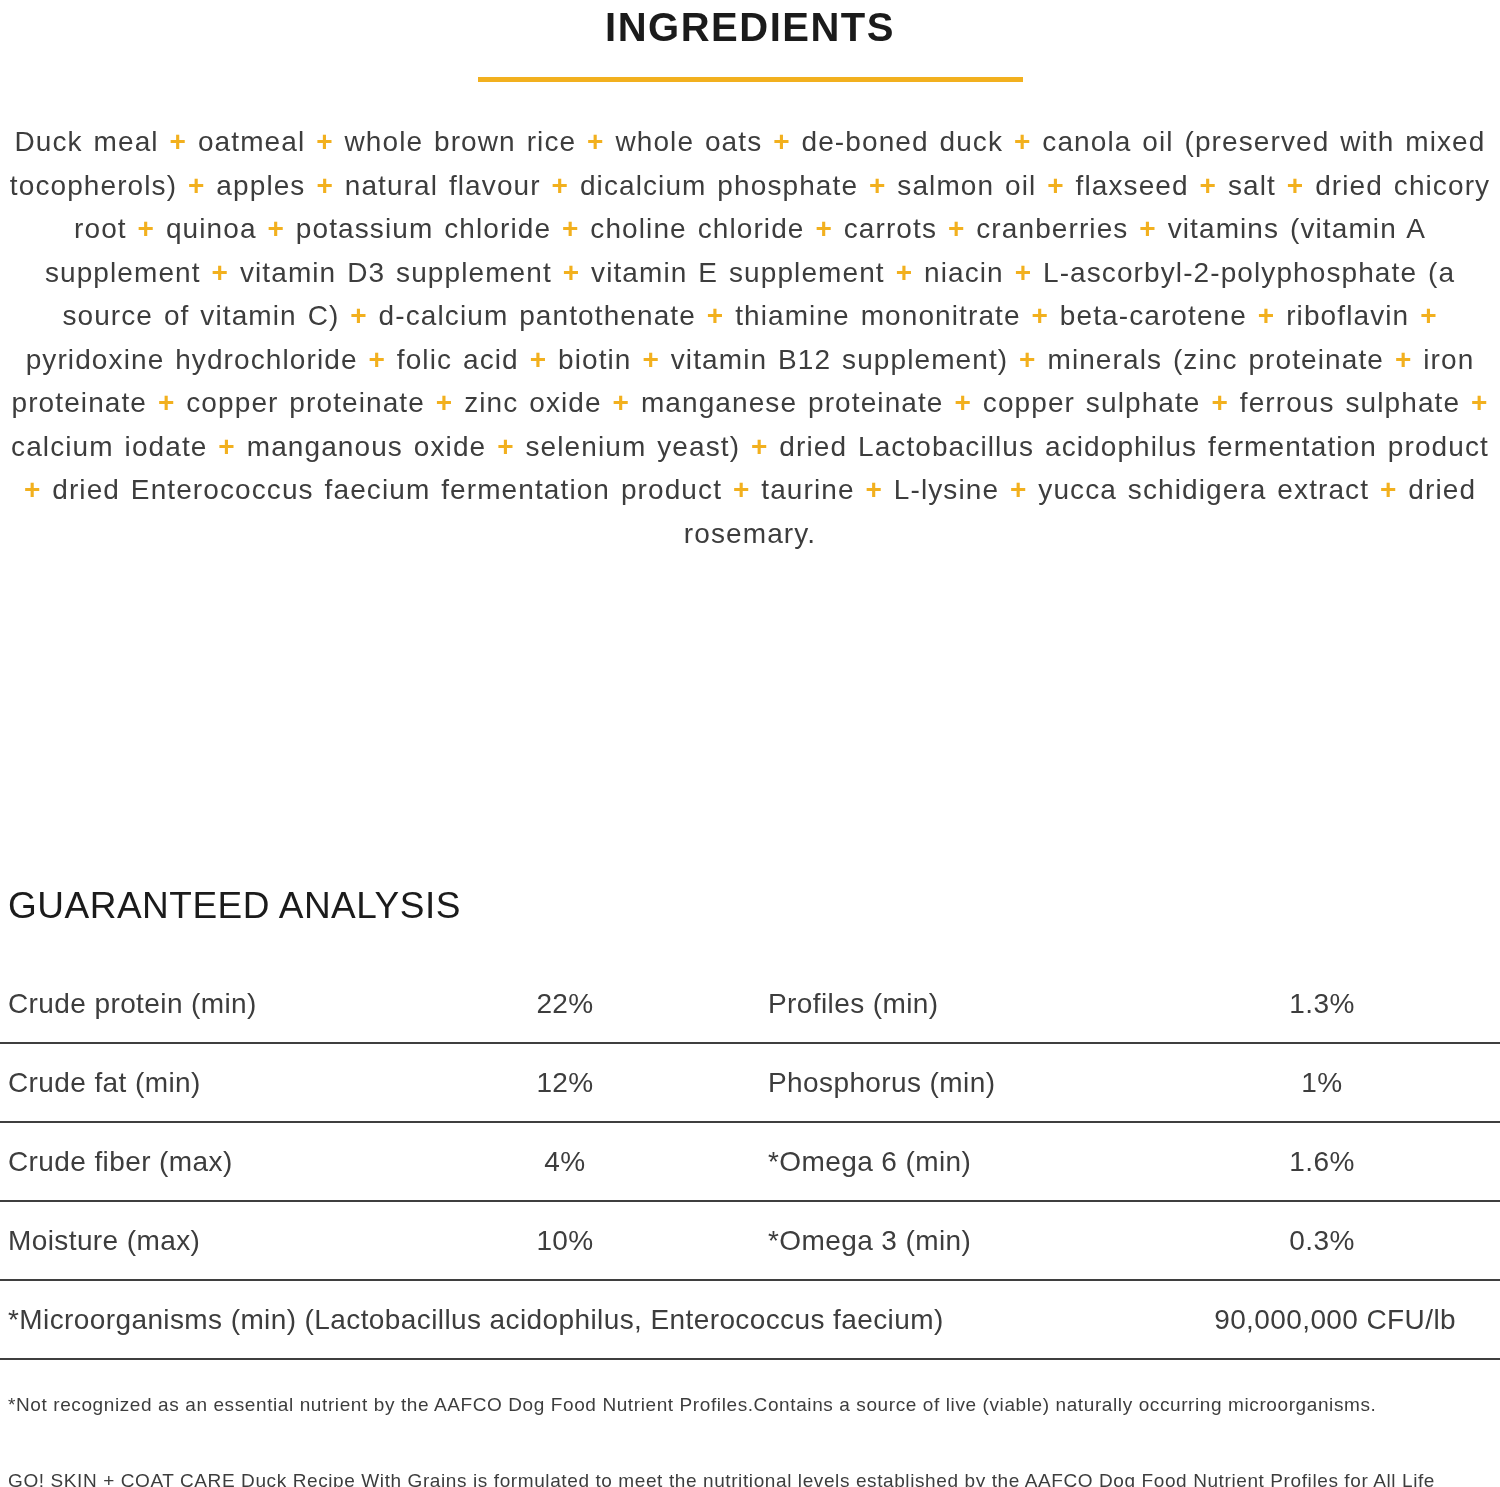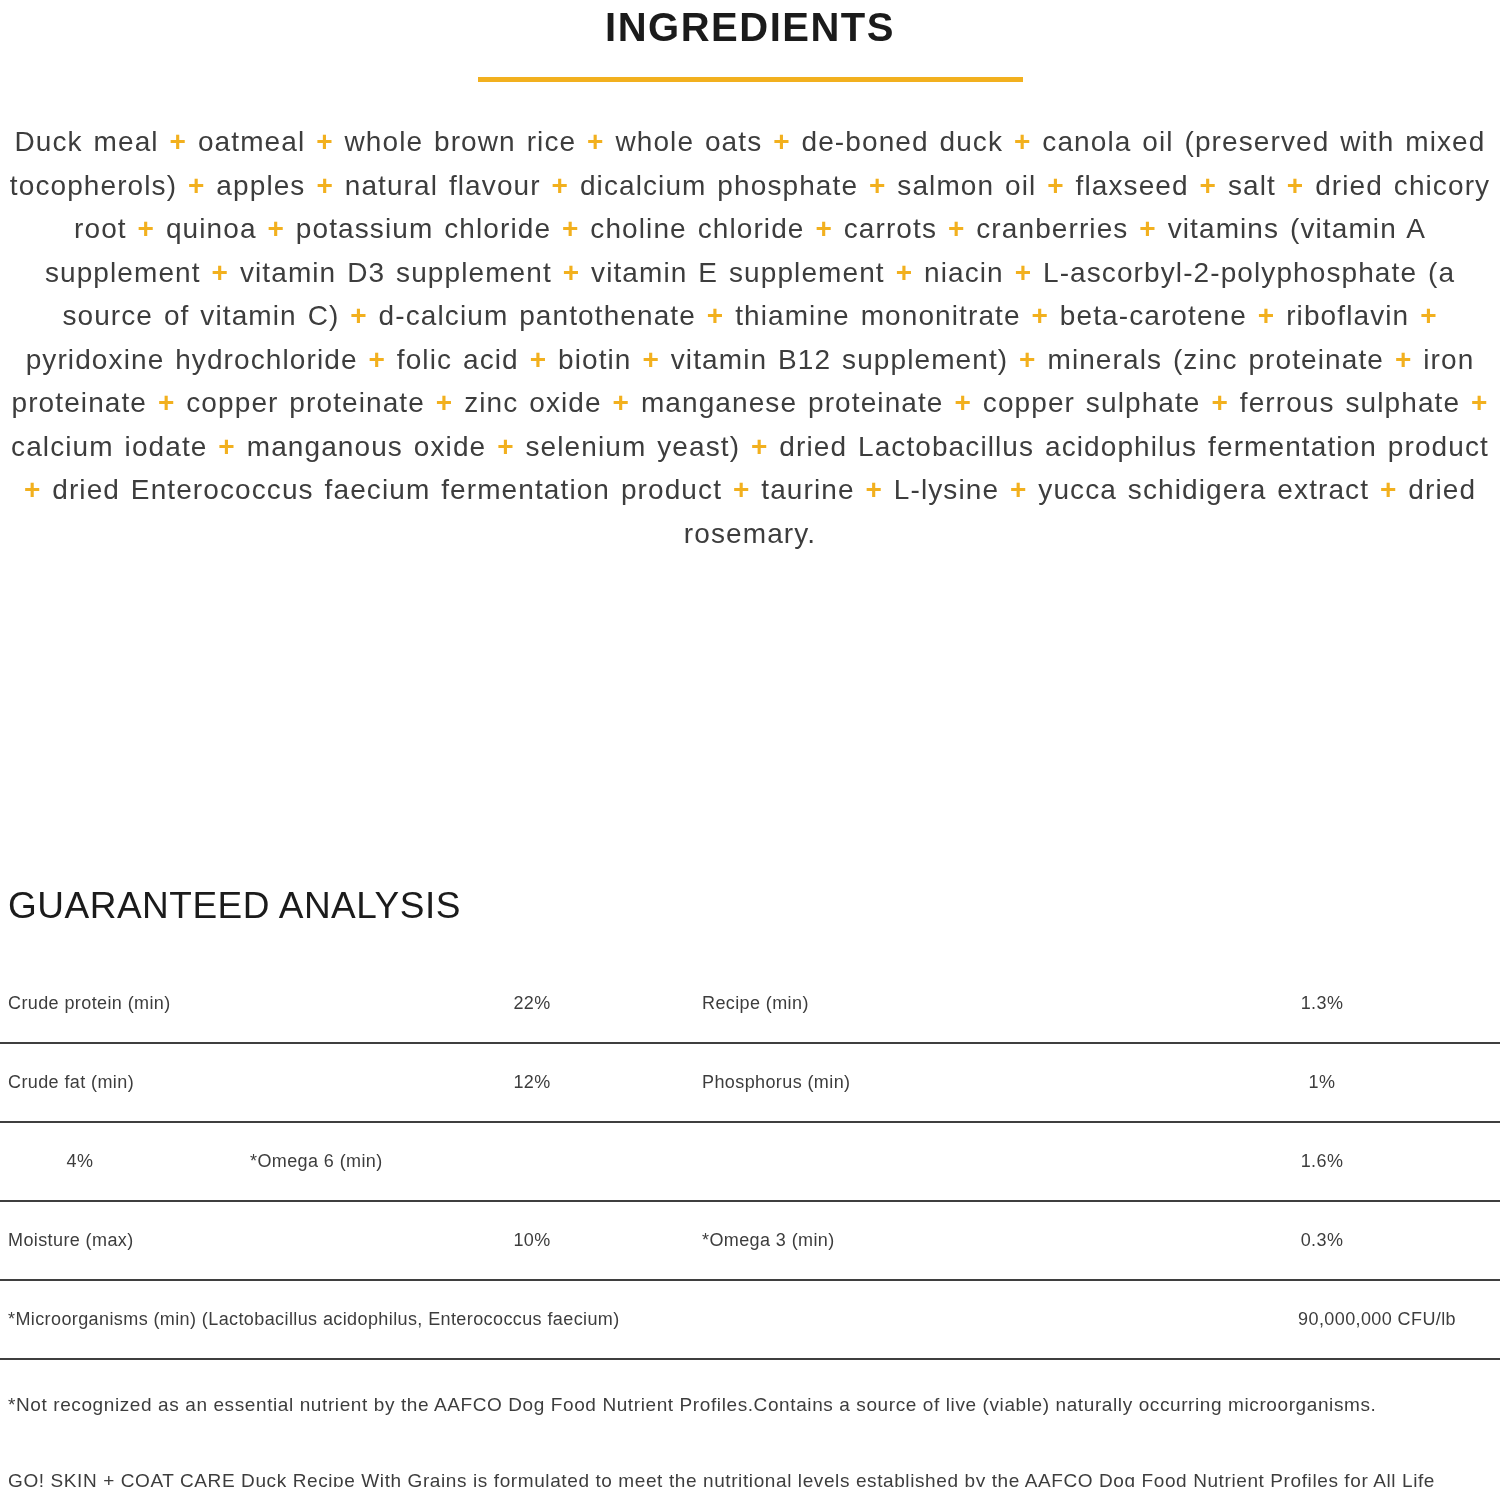--- a/index.html
+++ b/index.html
@@ -67,23 +67,24 @@
   }
   .ga-table {
     margin-top: 38px;
     width: 1500px;
   }
   .ga-row {
     display: flex;
     align-items: center;
     height: 79px;
     border-bottom: 2.5px solid var(--divider);
-    font-size: 18px;
+    font-size: 28px;
     letter-spacing: 0.4px;
     color: var(--text);
+    gap: 33px;
   }
   .ga-row .c1 { flex: 0 0 452px; padding-left: 8px; text-align: left; }
   .ga-row .c2 { flex: 0 0 160px; text-align: center; }
   .ga-row .c3 { flex: 1 1 auto; padding-left: 90px; text-align: left; }
   .ga-row .c4 { flex: 0 0 244px; text-align: center; margin-right: 56px; }
   .ga-row.full .cfull { flex: 1 1 auto; padding-left: 8px; text-align: left; }
   .ga-row.full .cval  { flex: 0 0 auto; padding-right: 44px; text-align: right; }
 
   
   .footnote {
@@ -110,32 +111,33 @@
   </section>
 
   <section>
     <h2 class="ga-heading">GUARANTEED ANALYSIS</h2>
 
     <div class="ga-table">
 
       <div class="ga-row">
         <span class="c1">Crude protein (min)</span>
         <span class="c2">22%</span>
-        <span class="c3">Recipe (min)</span>
+        <span class="c3">Profiles (min)</span>
         <span class="c4">1.3%</span>
       </div>
 
       <div class="ga-row">
         <span class="c1">Crude fat (min)</span>
         <span class="c2">12%</span>
         <span class="c3">Phosphorus (min)</span>
         <span class="c4">1%</span>
       </div>
 
       <div class="ga-row">
+        <span class="c1">Crude fiber (max)</span>
         <span class="c2">4%</span>
         <span class="c3">*Omega 6 (min)</span>
         <span class="c4">1.6%</span>
       </div>
 
       <div class="ga-row">
         <span class="c1">Moisture (max)</span>
         <span class="c2">10%</span>
         <span class="c3">*Omega 3 (min)</span>
         <span class="c4">0.3%</span>

